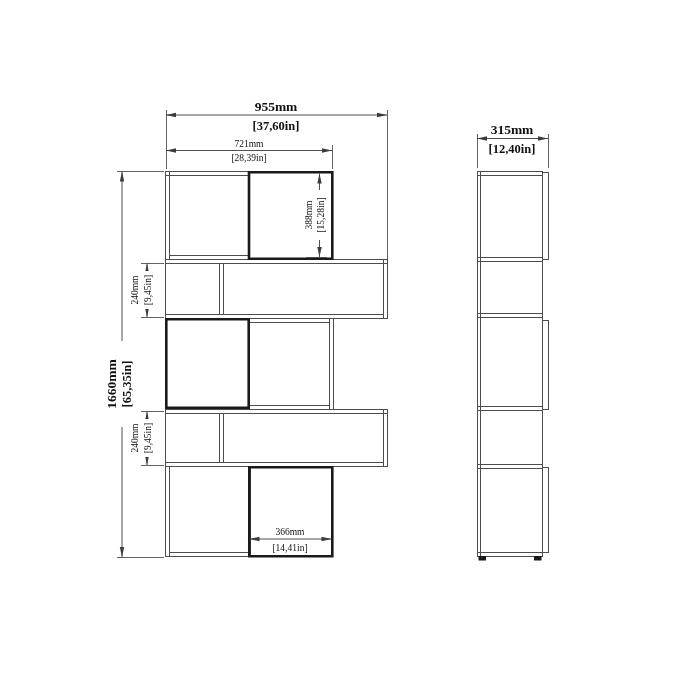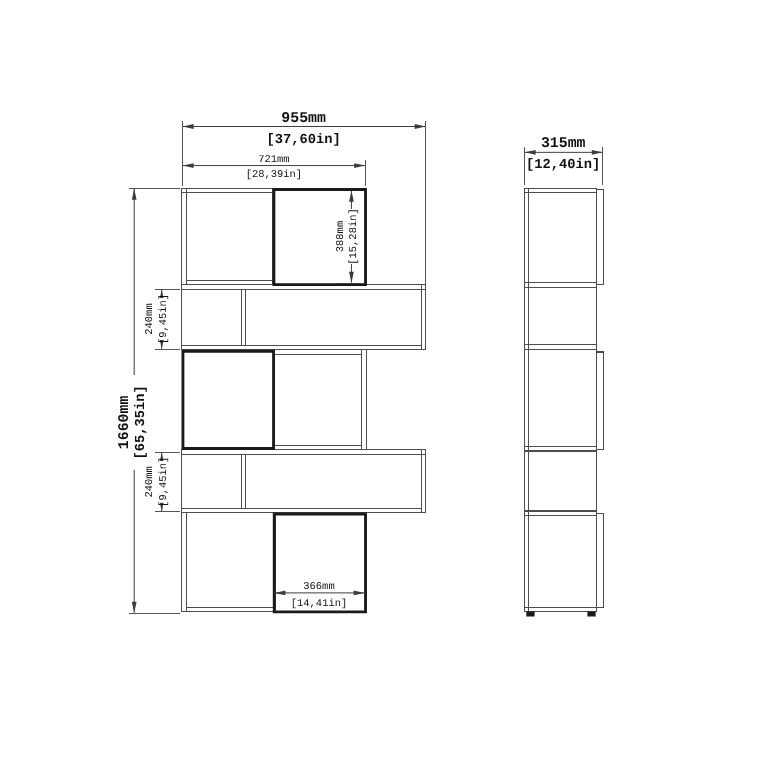--- a/index.html
+++ b/index.html
@@ -1,20 +1,20 @@
 <!DOCTYPE html>
 <html style="--background: #ffffff; --thin-line: #4d4d4d; --thick-line: #1a1a1a; --dim-line: #3c3c3c; --text: #111111;"><head>
 <meta charset="utf-8">
 <style>
   html,body{margin:0;padding:0;background:#fff;}
   .canvas{
     position:relative;
     width:700px;height:700px;
     background:var(--background,#ffffff);
-    font-family:Liberation Mono, monospace;
+    font-family:Liberation Serif, serif;
     overflow:hidden;
   }
   svg{position:absolute;left:0;top:0;}
   .ln{fill:none;stroke:var(--thin-line,#4d4d4d);stroke-width:1;shape-rendering:crispEdges;}
   .thk{fill:none;stroke:var(--thick-line,#1a1a1a);stroke-width:2.6;}
   .ext{fill:none;stroke:var(--dim-line,#3c3c3c);stroke-width:0.8;shape-rendering:crispEdges;}
   .dim{fill:none;stroke:var(--dim-line,#3c3c3c);stroke-width:0.9;}
   .feet{fill:var(--thick-line,#1a1a1a);stroke:none;}
   .wbreak{fill:var(--background,#ffffff);stroke:none;}
   .arrfill{fill:var(--dim-line,#3c3c3c);stroke:none;}

